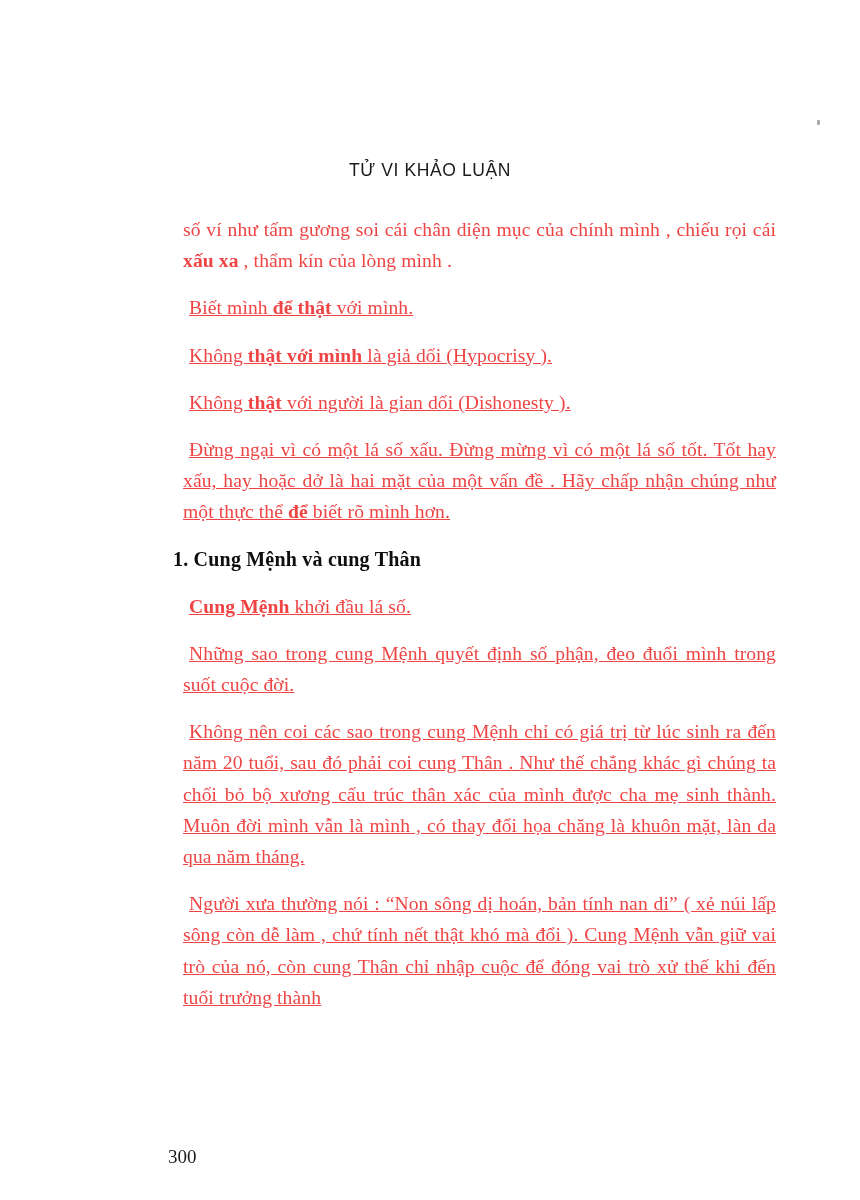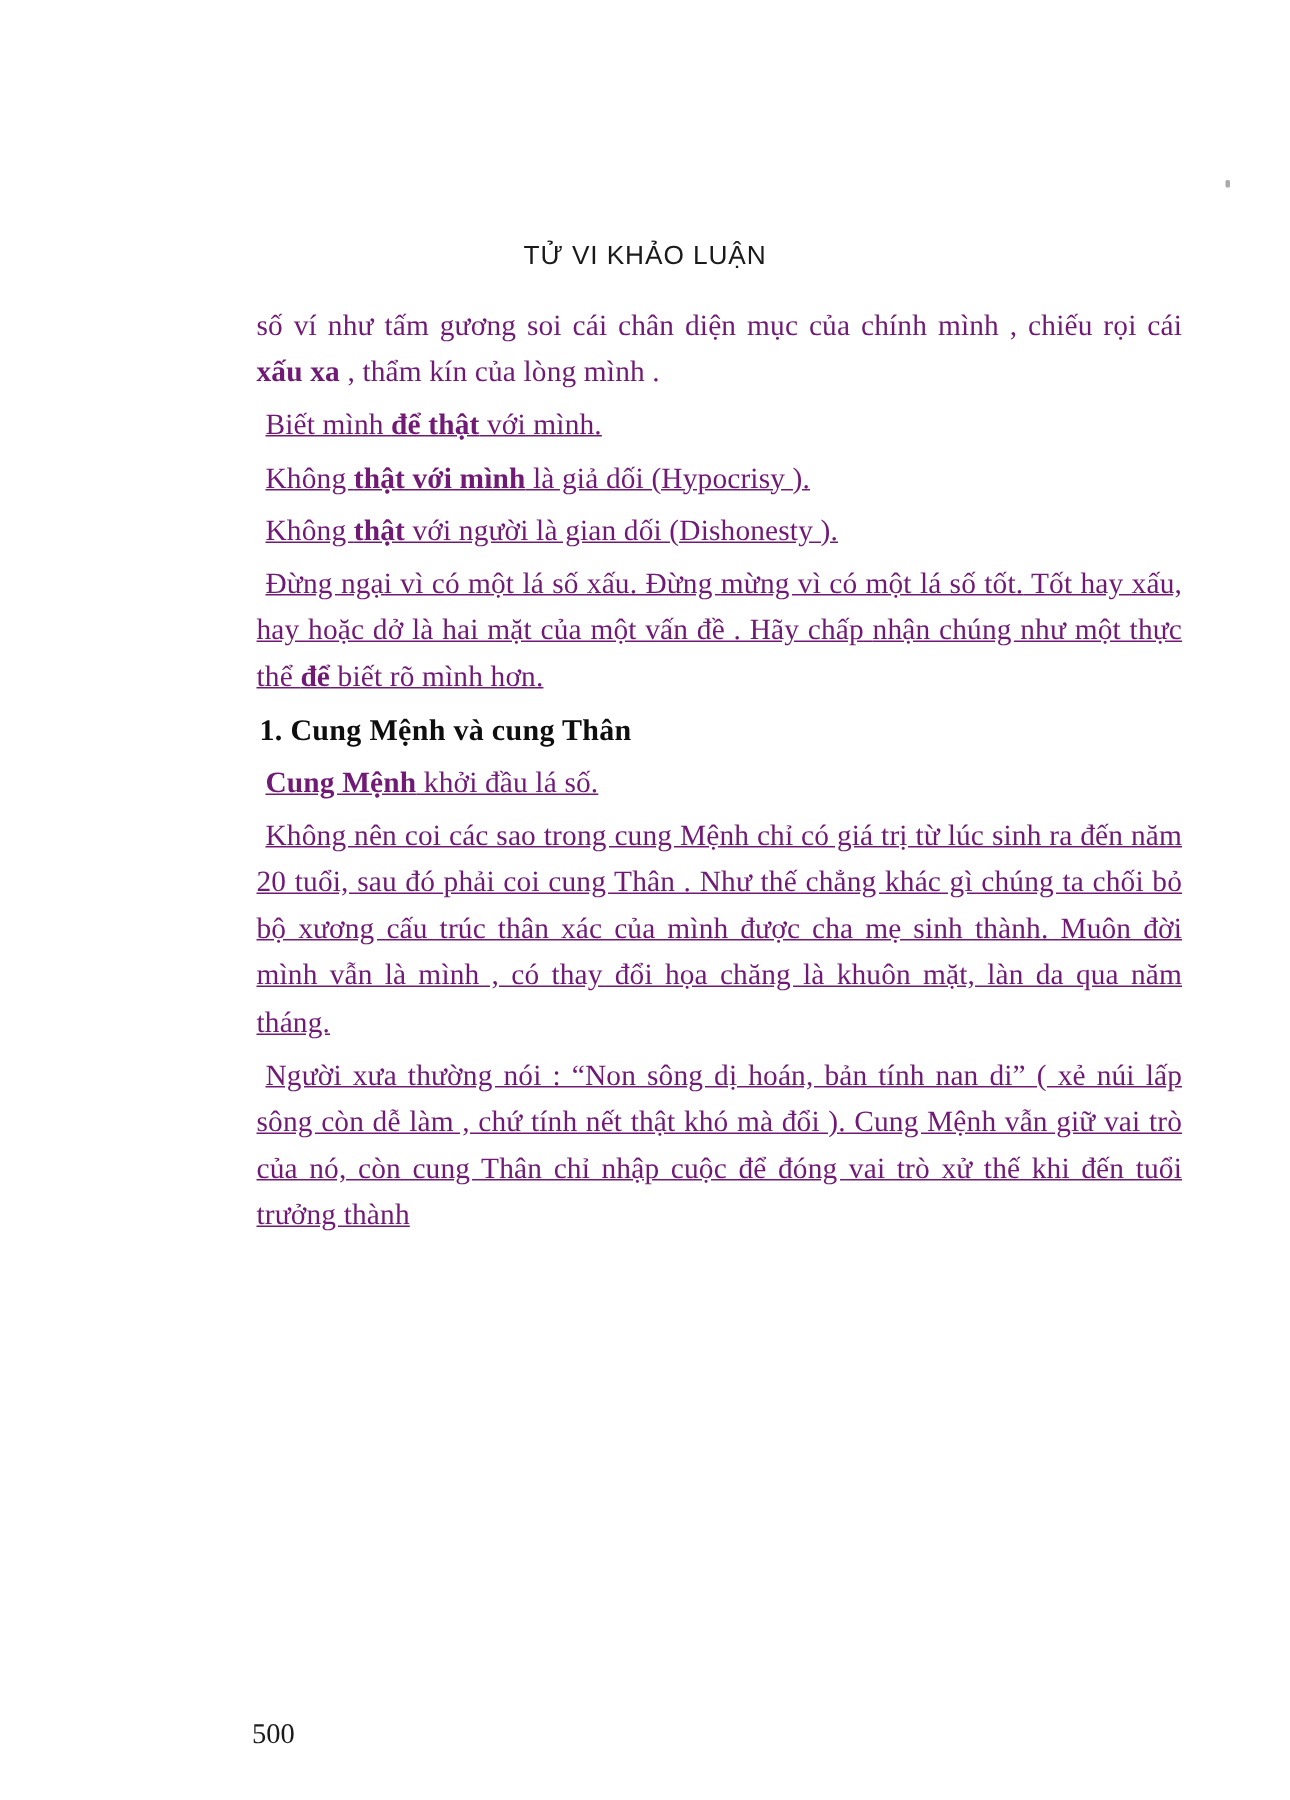--- a/index.html
+++ b/index.html
@@ -45,26 +45,26 @@
   }
 
   .body-col {
     position: absolute;
     left: 167px;
     top: 198px;
     width: 625px;
   }
 
   p.para {
-    margin: 4px;
+    margin: 16px;
     font-size: 19.6px;
     line-height: 31.2px;
     text-align: justify;
     text-justify: inter-word;
-    color: #701a75;
+    color: #ef4444;
     letter-spacing: .1px;
   }
 
   p.indent {
     text-indent: 6px;
     text-decoration: underline;
   }
 
   
   .gap-lead   { margin-top: 0; }
@@ -130,23 +130,24 @@
       <span>Tốt hay xấu, hay hoặc dở là hai mặt của một vấn đề . Hãy chấp</span>
       <span>nhận chúng như một thực thể </span><strong>để</strong><span> biết rõ mình hơn.</span>
     </p>
 
     <h2 class="section-head gap-head">1. Cung Mệnh và cung Thân</h2>
 
     <p class="para indent line-short gap-after-head">
       <strong>Cung Mệnh</strong><span> khởi đầu lá số.</span>
     </p>
 
+    <p class="para indent gap-line">Những sao trong cung Mệnh quyết định số phận, đeo đuổi mình trong suốt cuộc đời.</p>
 
     <p class="para indent gap-block">Không nên coi các sao trong cung Mệnh chỉ có giá trị từ  lúc sinh ra đến năm 20 tuổi, sau đó phải coi cung Thân . Như thế chẳng khác gì chúng ta chối bỏ bộ xương cấu trúc thân xác của mình được cha mẹ sinh thành. Muôn đời mình vẫn là mình , có thay đổi họa chăng là khuôn mặt, làn da qua năm tháng.</p>
 
     <p class="para indent gap-block">Người xưa thường nói : “Non sông dị hoán, bản tính nan di” ( xẻ núi lấp sông còn dễ làm , chứ tính nết thật khó mà đổi ). Cung Mệnh vẫn giữ vai trò của nó, còn cung Thân chỉ nhập cuộc để đóng vai trò xử thế khi đến tuổi trưởng thành</p>
 
 
   </div>
 
-  <div class="folio">500</div>
+  <div class="folio">300</div>
 
 </div>
 
 </body></html>

